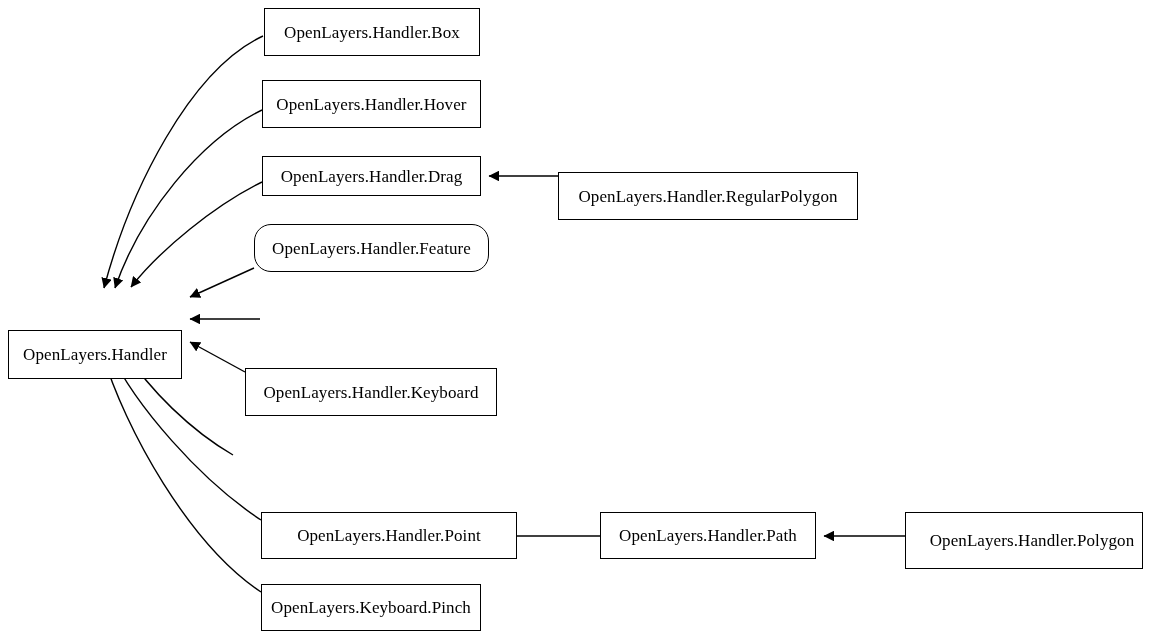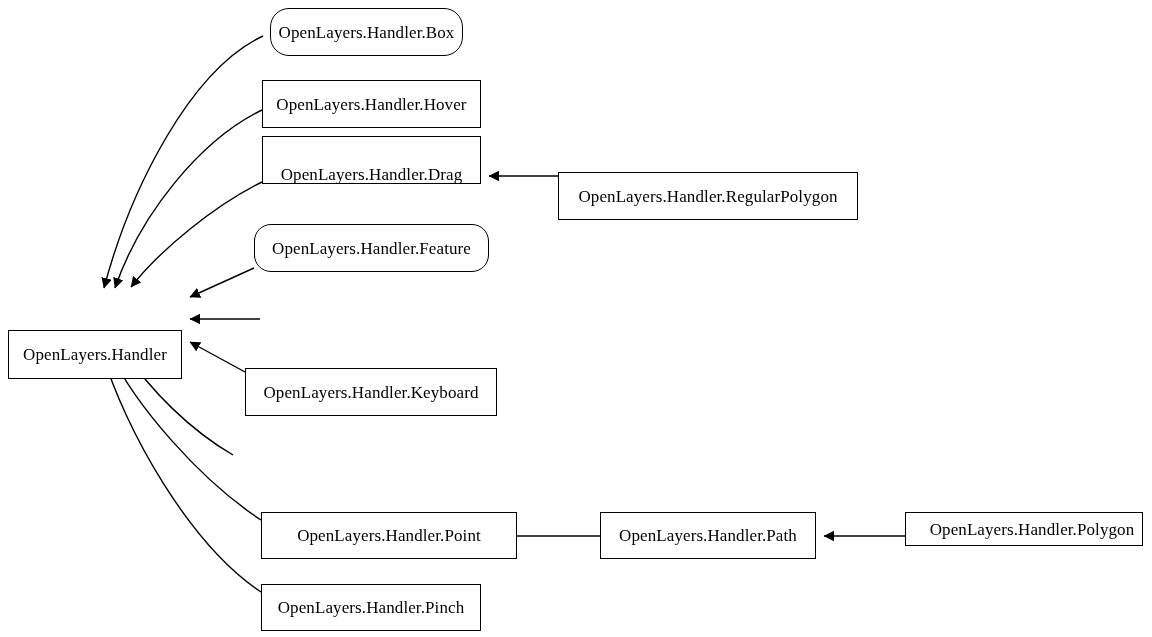--- a/index.html
+++ b/index.html
@@ -82,29 +82,29 @@
       <path d="M 600 536 L 489 536" marker-end="url(#arrow)"></path>
 
       <path d="M 905 536 L 824 536" marker-end="url(#arrow)"></path>
     </g>
   </svg>
 
   <div class="node" style="left:8px; top:295px; width:174px; height:49px;margin-top:35px;">
     <span class="node-label">OpenLayers.Handler</span>
   </div>
 
-  <div class="node" style="left:270px; top:8px; width:193px; height:48px;border-radius:19px;">
+  <div class="node" style="left:264px; top:8px; width:216px; height:48px;">
     <span class="node-label">OpenLayers.Handler.Box</span>
   </div>
 
   <div class="node" style="left:262px; top:80px; width:219px; height:48px;">
     <span class="node-label">OpenLayers.Handler.Hover</span>
   </div>
 
-  <div class="node" style="left:262px; top:136px; width:219px; height:48px;align-items:flex-end;">
+  <div class="node" style="left:262px; top:156px; width:219px; height:40px;">
     <span class="node-label">OpenLayers.Handler.Drag</span>
   </div>
 
   <div class="node" style="left:558px; top:152px; width:300px; height:48px;margin-top:20px;">
     <span class="node-label">OpenLayers.Handler.RegularPolygon</span>
   </div>
 
   <div class="node" style="left:254px; top:224px; width:235px; height:48px;border-radius:17px;">
     <span class="node-label">OpenLayers.Handler.Feature</span>
   </div>
@@ -116,21 +116,21 @@
 
 
   <div class="node" style="left:261px; top:512px; width:256px; height:47px;">
     <span class="node-label">OpenLayers.Handler.Point</span>
   </div>
 
   <div class="node" style="left:600px; top:512px; width:216px; height:47px;">
     <span class="node-label">OpenLayers.Handler.Path</span>
   </div>
 
-  <div class="node" style="left:905px; top:512px; width:238px; height:34px;padding-left:16px;">
+  <div class="node" style="left:905px; top:512px; width:238px; height:57px;padding-left:16px;">
     <span class="node-label">OpenLayers.Handler.Polygon</span>
   </div>
 
   <div class="node" style="left:261px; top:584px; width:220px; height:47px;">
-    <span class="node-label">OpenLayers.Handler.Pinch</span>
+    <span class="node-label">OpenLayers.Keyboard.Pinch</span>
   </div>
 
 </div>
 
 </body></html>

